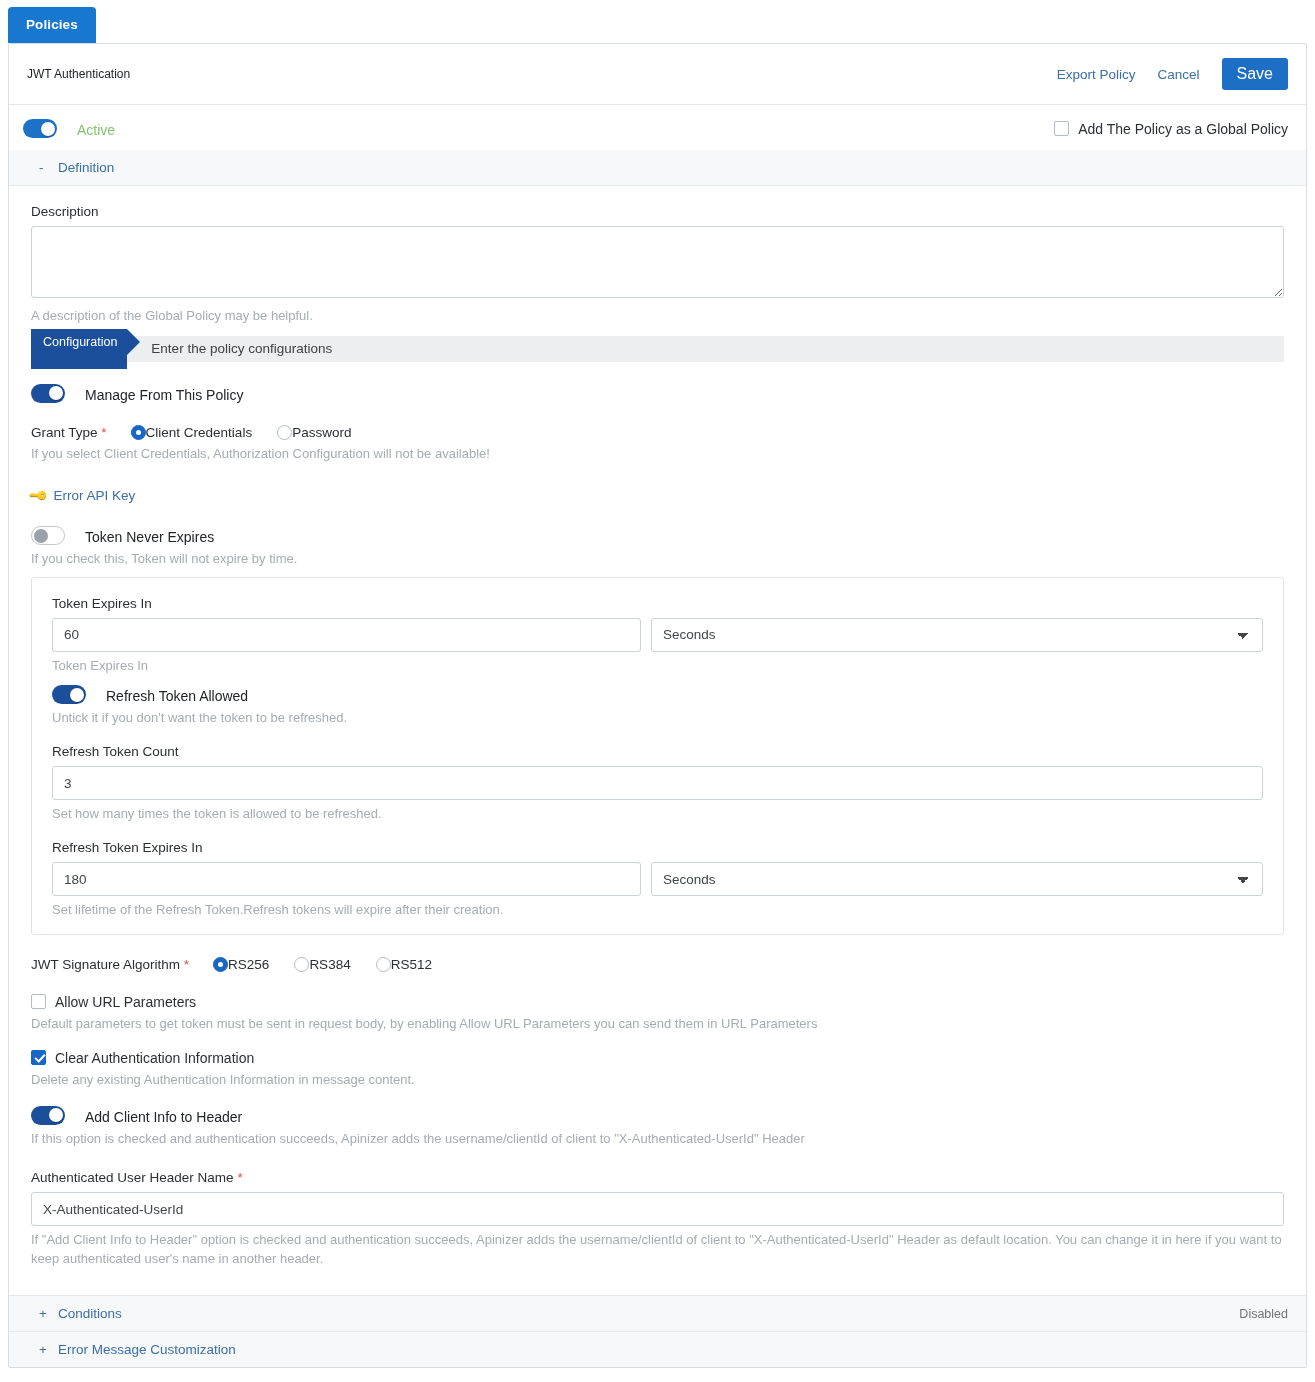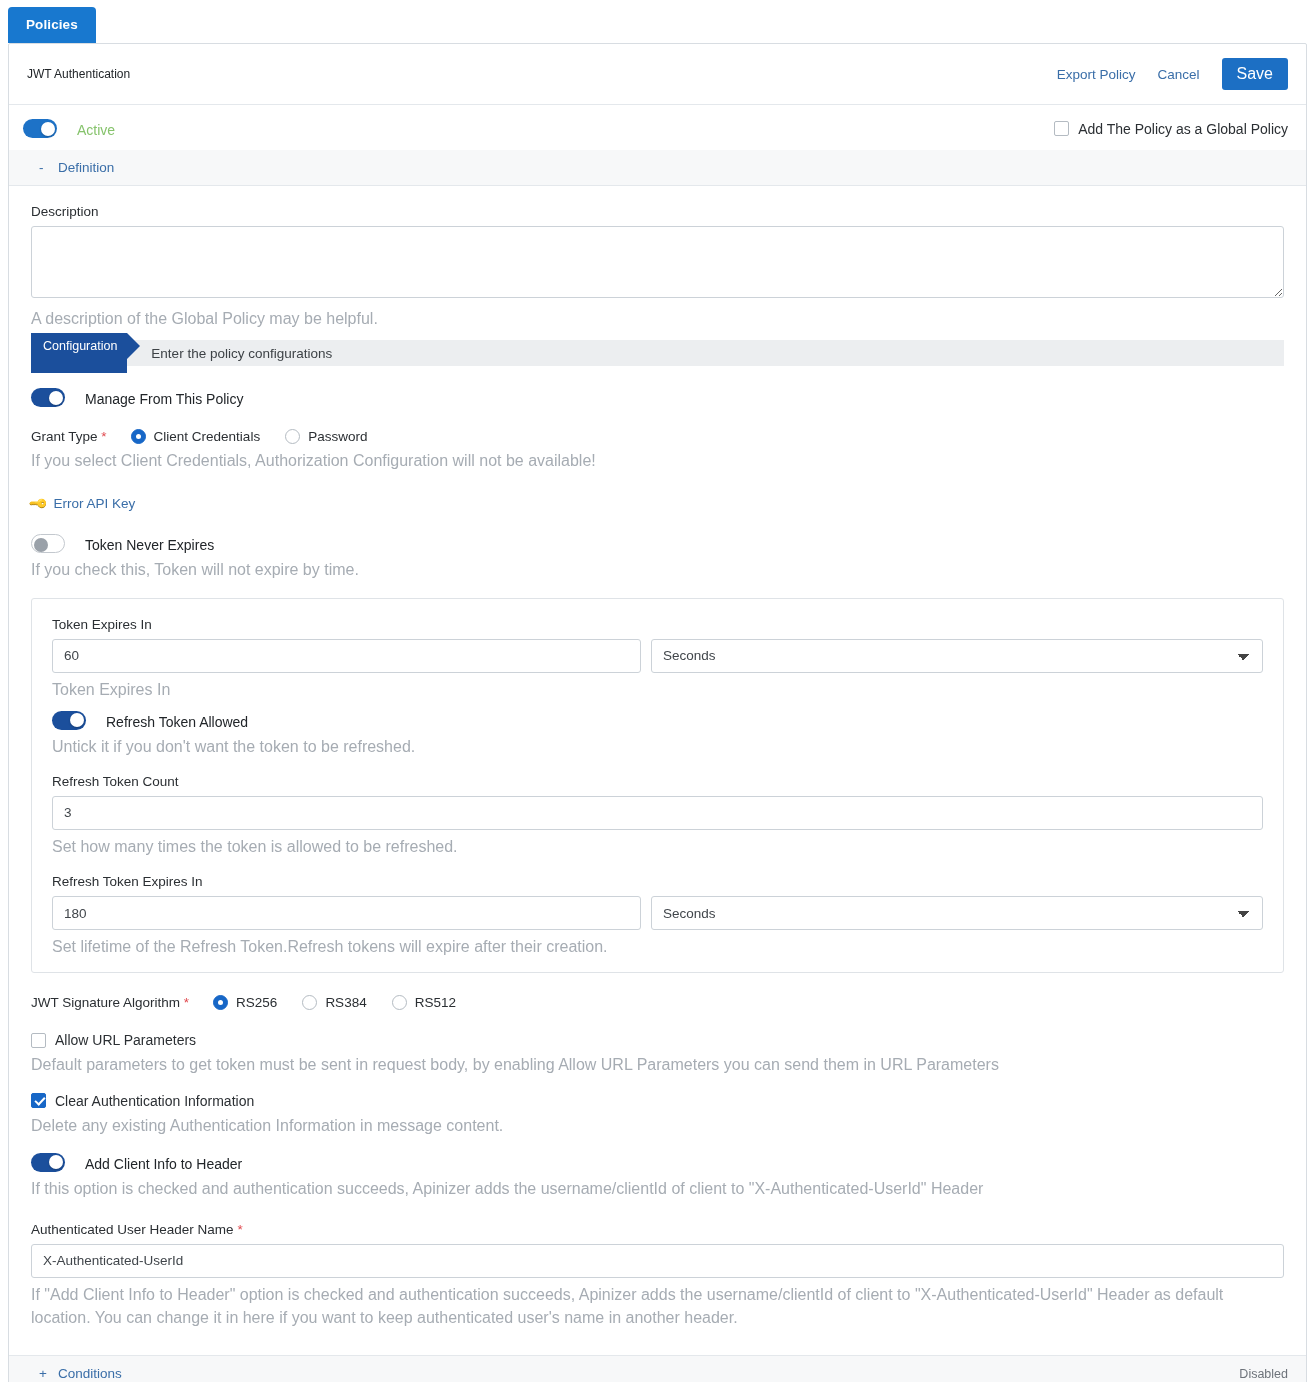--- a/index.html
+++ b/index.html
@@ -136,21 +136,21 @@
   .acc-head .left { display: flex; align-items: center; gap: 11px; }
   .acc-sign { color: #3a6ea8; font-size: 13.5px; width: 8px; }
   .acc-status { color: #6d737a; font-size: 12.5px; }
   .acc-head.bordered-top { border-top: 1px solid #e4e8ec; }
 
   .acc-body { padding: 18px 22px 10px 22px; }
 
   
   .flabel { font-size: 13.5px; color: #2b2f33; margin-bottom: 7px; display: block; }
   .req { color: #e0484d; }
-  .hint { font-size: 16px; color: #a6acb3; margin-top: 5px; line-height: 1.45; }
+  .hint { font-size: 13px; color: #a6acb3; margin-top: 5px; line-height: 1.45; }
   textarea.ta {
     width: 100%; height: 72px; resize: vertical;
     border: 1px solid #ccd2d8; border-radius: 3px;
     padding: 8px 10px; font-family: inherit; font-size: 13.5px;
     outline: none;
   }
   input.txt, select.sel {
     width: 100%; height: 34px;
     border: 1px solid #ccd2d8; border-radius: 3px;
     padding: 6px 11px; font-family: inherit; font-size: 13.5px;
@@ -187,21 +187,21 @@
     border-top: 13px solid transparent;
     border-bottom: 13px solid transparent;
     border-left: 13px solid #1b4f9c;
   }
   .ribbon-text {
     font-size: 13.5px; color: #3d4246; margin-left: 24px;
   }
 
   
   .radio-row { display: flex; align-items: center; gap: 9px; flex-wrap: wrap; }
-  .radio-grp { display: flex; align-items: center; gap: 8px; margin-right: 16px; cursor: pointer; }
+  .radio-grp { display: flex; align-items: center; gap: 0; margin-right: 16px; cursor: pointer; }
   .radio {
     width: 15px; height: 15px; border-radius: 50%;
     border: 1px solid #b4bbc2; background: #fff;
     display: inline-block; position: relative; flex: 0 0 auto;
   }
   .radio.sel { border-color: #1767c7; background: #1767c7; }
   .radio.sel:after {
     content: ""; position: absolute; left: 4px; top: 4px;
     width: 5px; height: 5px; border-radius: 50%; background: #fff;
   }
@@ -211,21 +211,21 @@
     color: #3a6ea8; font-size: 13.5px;
     display: inline-flex; align-items: center; gap: 7px;
     text-decoration: none; cursor: pointer;
   }
   .key-icon { font-size: 12.5px; transform: rotate(45deg); display: inline-block; }
 
   .inner-box {
     border: 1px solid #dfe3e7;
     border-radius: 3px;
     padding: 18px 20px 14px 20px;
-    margin-top: 16px;
+    margin-top: 8px;
   }
   .two-col { display: flex; gap: 10px; }
   .two-col > .c1 { flex: 0 0 589px; }
   .two-col > .c2 { flex: 1 1 auto; }
 
   .spacer-16 { height: 16px; }
   .spacer-22 { height: 22px; }
   .spacer-10 { height: 10px; }
 </style>
 </head>

